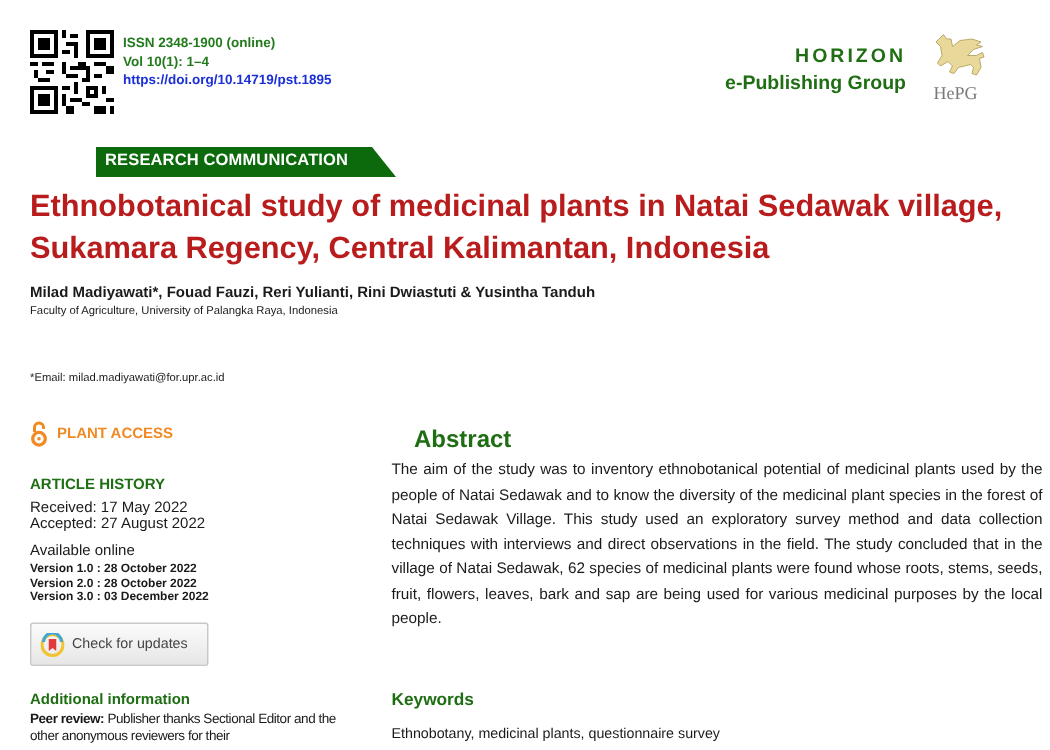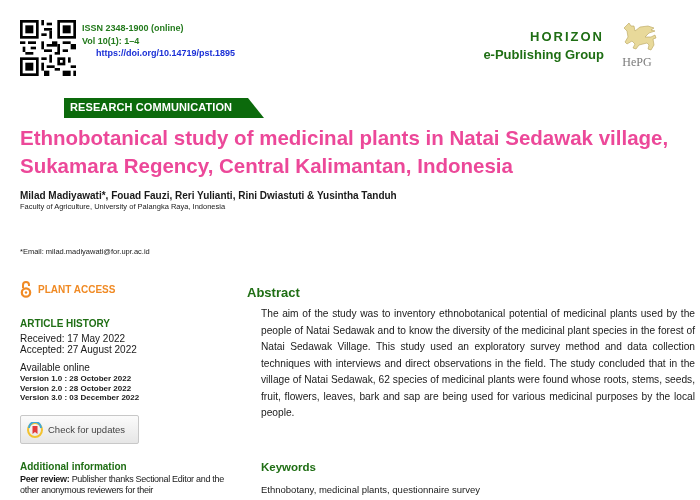--- a/index.html
+++ b/index.html
@@ -2,32 +2,32 @@
 <html><head>
   <meta charset="utf-8">
   <style>
     * { margin: 0; padding: 0; box-sizing: border-box; }
     html, body { width: 700px; height: 500px; overflow: hidden; background: #ffffff; }
     body { position: relative; font-family: "Liberation Sans", "DejaVu Sans", sans-serif; color: #1a1a1a; }
 
     .qr { position: absolute; left: 20px; top: 20px; width: 56px; height: 56px; }
     .journal { position: absolute; left: 82px; top: 22px; font-size: 9px; font-weight: bold; line-height: 12.5px; }
     .journal .g { color: #237a1c; }
-    .journal .doi { color: #1a2fd6; margin-left: 14px; }
+    .journal .doi { color: #1a2fd6; }
 
     .publisher { position: absolute; right: 96px; top: 29px; text-align: right; font-weight: bold; color: #1f6e14; }
     .publisher .l1 { font-size: 13px; letter-spacing: 2px; line-height: 16px; }
     .publisher .l2 { font-size: 13px; line-height: 20px; }
     .logo { position: absolute; left: 612px; top: 20px; width: 50px; height: 50px; }
 
     .banner { position: absolute; left: 20px; top: 98px; height: 20px; width: 200px; margin-left: 44px; }
     .banner svg { position: absolute; left: 0; top: 0; }
     .banner span { position: absolute; left: 6px; top: 3px; font-size: 11px; font-weight: bold; color: #fff; letter-spacing: 0.1px; }
 
-    .title { position: absolute; left: 20px; top: 124px; width: 670px; font-size: 20.5px; font-weight: bold; color: #ec4899; line-height: 28px; }
+    .title { position: absolute; left: 20px; top: 124px; width: 670px; font-size: 20.5px; font-weight: bold; color: #b91c1c; line-height: 28px; }
 
     .authors { position: absolute; left: 20px; top: 190px; font-size: 10px; font-weight: bold; }
     .affil { position: absolute; left: 20px; top: 202px; font-size: 7.5px; }
     .email { position: absolute; left: 20px; top: 247px; font-size: 7.5px; }
 
     .oa { position: absolute; left: 20px; top: 280px; display: flex; align-items: center; }
     .oa span { color: #f08a24; font-size: 10px; font-weight: bold; margin-left: 6px; }
 
     .hist-h { position: absolute; left: 20px; top: 318px; font-size: 10px; font-weight: bold; color: #1f6e14; }
     .hist { position: absolute; left: 20px; top: 333px; font-size: 10px; line-height: 11px; }
@@ -35,21 +35,21 @@
     .versions { position: absolute; left: 20px; top: 374px; font-size: 8px; font-weight: bold; line-height: 9.5px; }
 
     .check-btn { position: absolute; left: 20px; top: 415px; width: 119px; height: 29px; border: 1px solid #c8c8c8; border-radius: 2px; background: linear-gradient(#fbfbfb, #e6e6e6); display: flex; align-items: center; cursor: pointer; }
     .check-btn span { font-size: 9.5px; color: #444; margin-left: 5px; }
     .check-btn svg { margin-left: 6px; }
 
     .add-h { position: absolute; left: 20px; top: 461px; font-size: 10px; font-weight: bold; color: #1f6e14; }
     .peer { position: absolute; left: 20px; top: 474px; width: 225px; font-size: 9px; line-height: 11px; letter-spacing: -0.3px; }
     .peer b { font-weight: bold; }
 
-    .abs-h { position: absolute; left: 247px; top: 285px; font-size: 13px; font-weight: bold; color: #1f6e14; }
+    .abs-h { position: absolute; left: 276px; top: 285px; font-size: 16px; font-weight: bold; color: #1f6e14; }
     .abs { position: absolute; left: 261px; top: 306px; width: 434px; font-size: 10.2px; line-height: 16.5px; text-align: justify; }
 
     .kw-h { position: absolute; left: 261px; top: 461px; font-size: 11.5px; font-weight: bold; color: #1f6e14; }
     .kw { position: absolute; left: 261px; top: 484px; font-size: 9.5px; }
   </style>
 </head>
 <body>
 
 <svg class="qr" viewBox="0 0 21 21" width="56" height="56">
   <rect width="21" height="21" fill="#fff"></rect>

